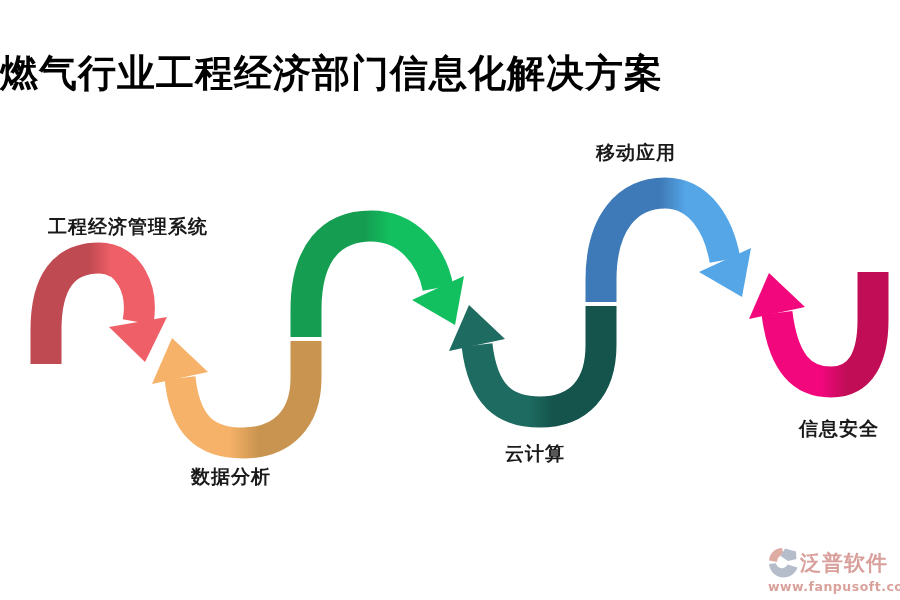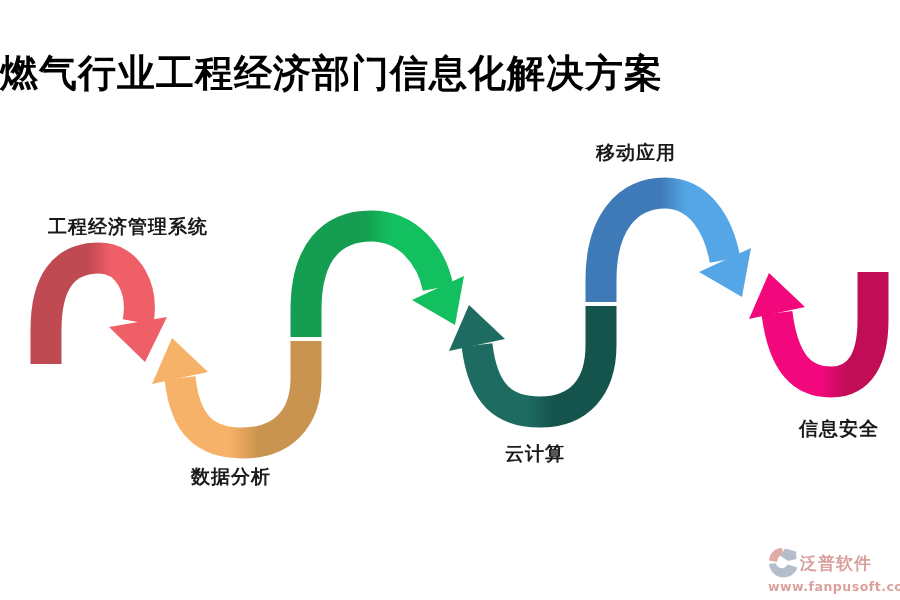--- a/index.html
+++ b/index.html
@@ -25,21 +25,21 @@
   .lbl-2{left:365px;top:169px;}
   .lbl-3{left:535px;top:454px;text-align:center;}
   .lbl-4{left:636px;top:153px;}
   .lbl-5{left:839px;top:429px;}
   .watermark{
     position:absolute;left:768px;top:547px;width:130px;
     opacity:0.62;line-height:1;
   }
   .wm-row{display:flex;align-items:center;}
   .wm-brand{
-    font-size:17px;font-weight:700;color:#c1655e;
+    font-size:21px;font-weight:700;color:#c1655e;
     letter-spacing:1px;white-space:nowrap;margin-left:2px;
   }
   .wm-url{
     font-size:12.5px;font-weight:700;color:#c4685f;
     letter-spacing:0.5px;white-space:nowrap;margin-top:2px;text-align:center;
   }
 </style>
 </head>
 <body>
 

